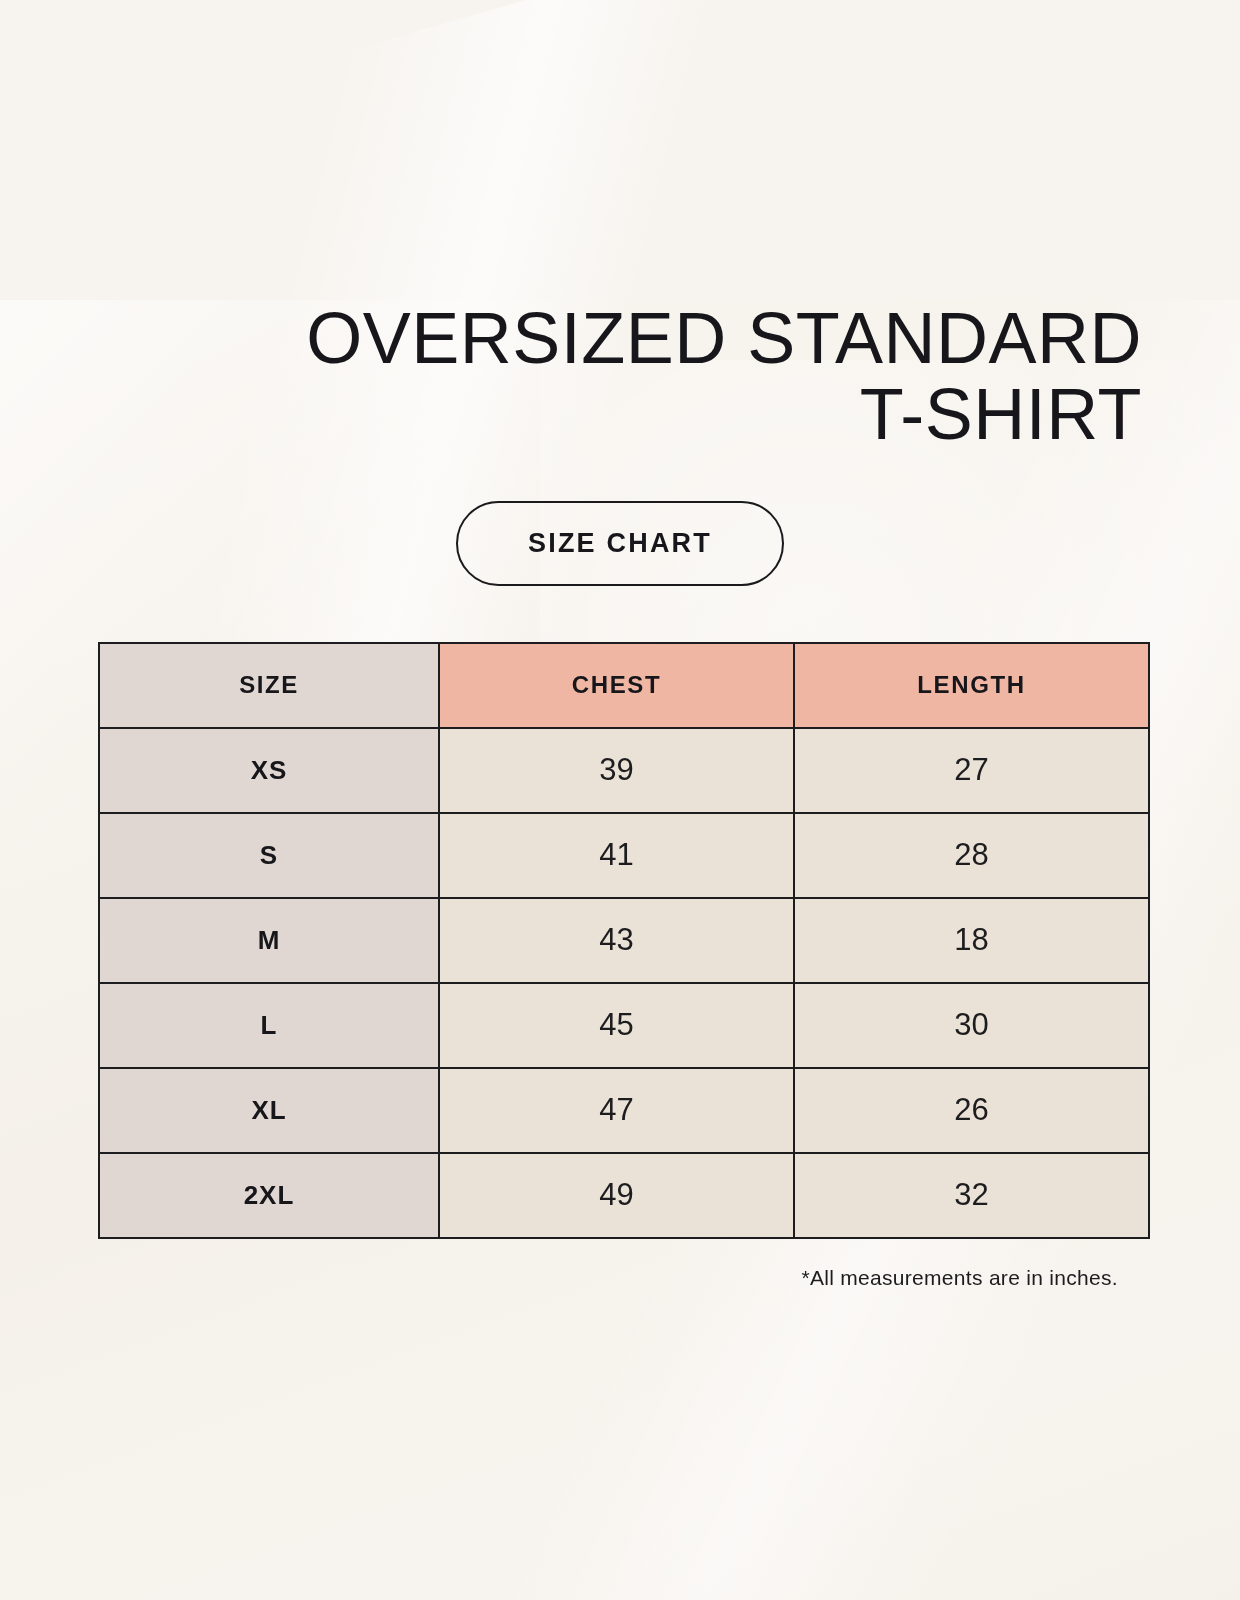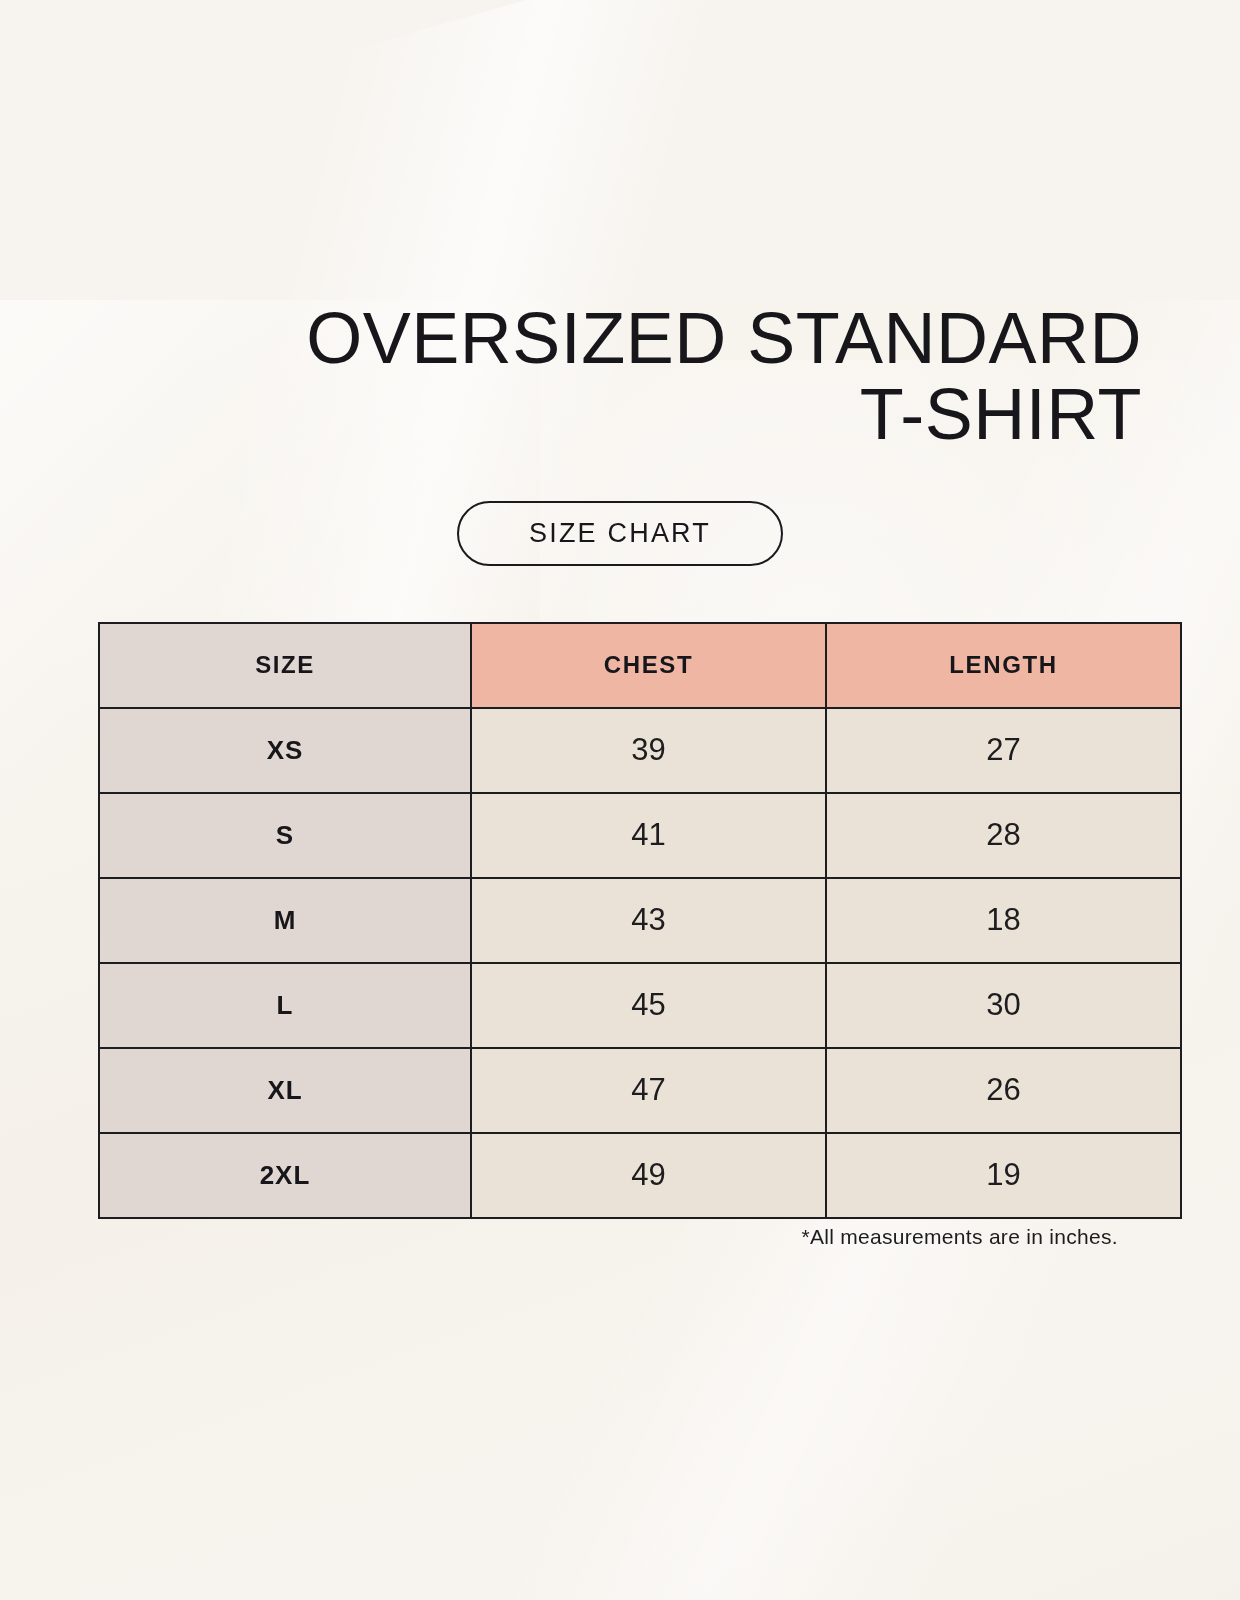--- a/index.html
+++ b/index.html
@@ -56,42 +56,42 @@
   }
 
   .pill-wrap {
     display: flex;
     justify-content: center;
     margin-top: 48px;
   }
   .pill {
     border: 2.5px solid #1a1a1c;
     border-radius: 60px;
-    padding: 15px 70px;
+    padding: 25px 70px;
     font-size: 27px;
     letter-spacing: 2.2px;
-    font-weight: 400;
+    font-weight: 700;
     color: #17161a;
     background: transparent;
   }
 
   table.size-table {
     margin-top: 56px;
     width: 1020px;
     border-collapse: collapse;
     table-layout: fixed;
   }
   table.size-table th,
   table.size-table td {
     border: 2px solid #1d1c1e;
     height: 85px;
     text-align: center;
     vertical-align: middle;
   }
-  th.col-size { width: 372px; background: #e0d7d2; }
+  th.col-size { width: 340px; background: #e0d7d2; }
   th.col-chest, th.col-length { width: 355px; background: #f0b6a4; }
   th {
     font-size: 24px;
     font-weight: bold;
     letter-spacing: 1.6px;
     color: #17161a;
   }
   td.cell-size {
     background: #e0d7d2;
     font-size: 26px;
@@ -103,21 +103,21 @@
   td.cell-val {
     background: #eae2d7;
     font-size: 31px;
     font-weight: 400;
     color: #1d1c1e;
   }
 
   .footnote {
     width: 1020px;
     text-align: right;
-    margin-top: 6px;
+    margin-top: 27px;
     font-size: 21px;
     letter-spacing: 0.3px;
     color: #1d1c1e;
   }
 </style>
 </head>
 <body>
 
 <div id="page">
   <div class="content">
@@ -159,21 +159,21 @@
           <td class="cell-val">30</td>
         </tr>
         <tr>
           <td class="cell-size">XL</td>
           <td class="cell-val">47</td>
           <td class="cell-val">26</td>
         </tr>
         <tr>
           <td class="cell-size">2XL</td>
           <td class="cell-val">49</td>
-          <td class="cell-val">19</td>
+          <td class="cell-val">32</td>
         </tr>
       </tbody>
     </table>
 
     <div class="footnote">*All measurements are in inches.</div>
 
   </div>
 </div>
 
 </body></html>

